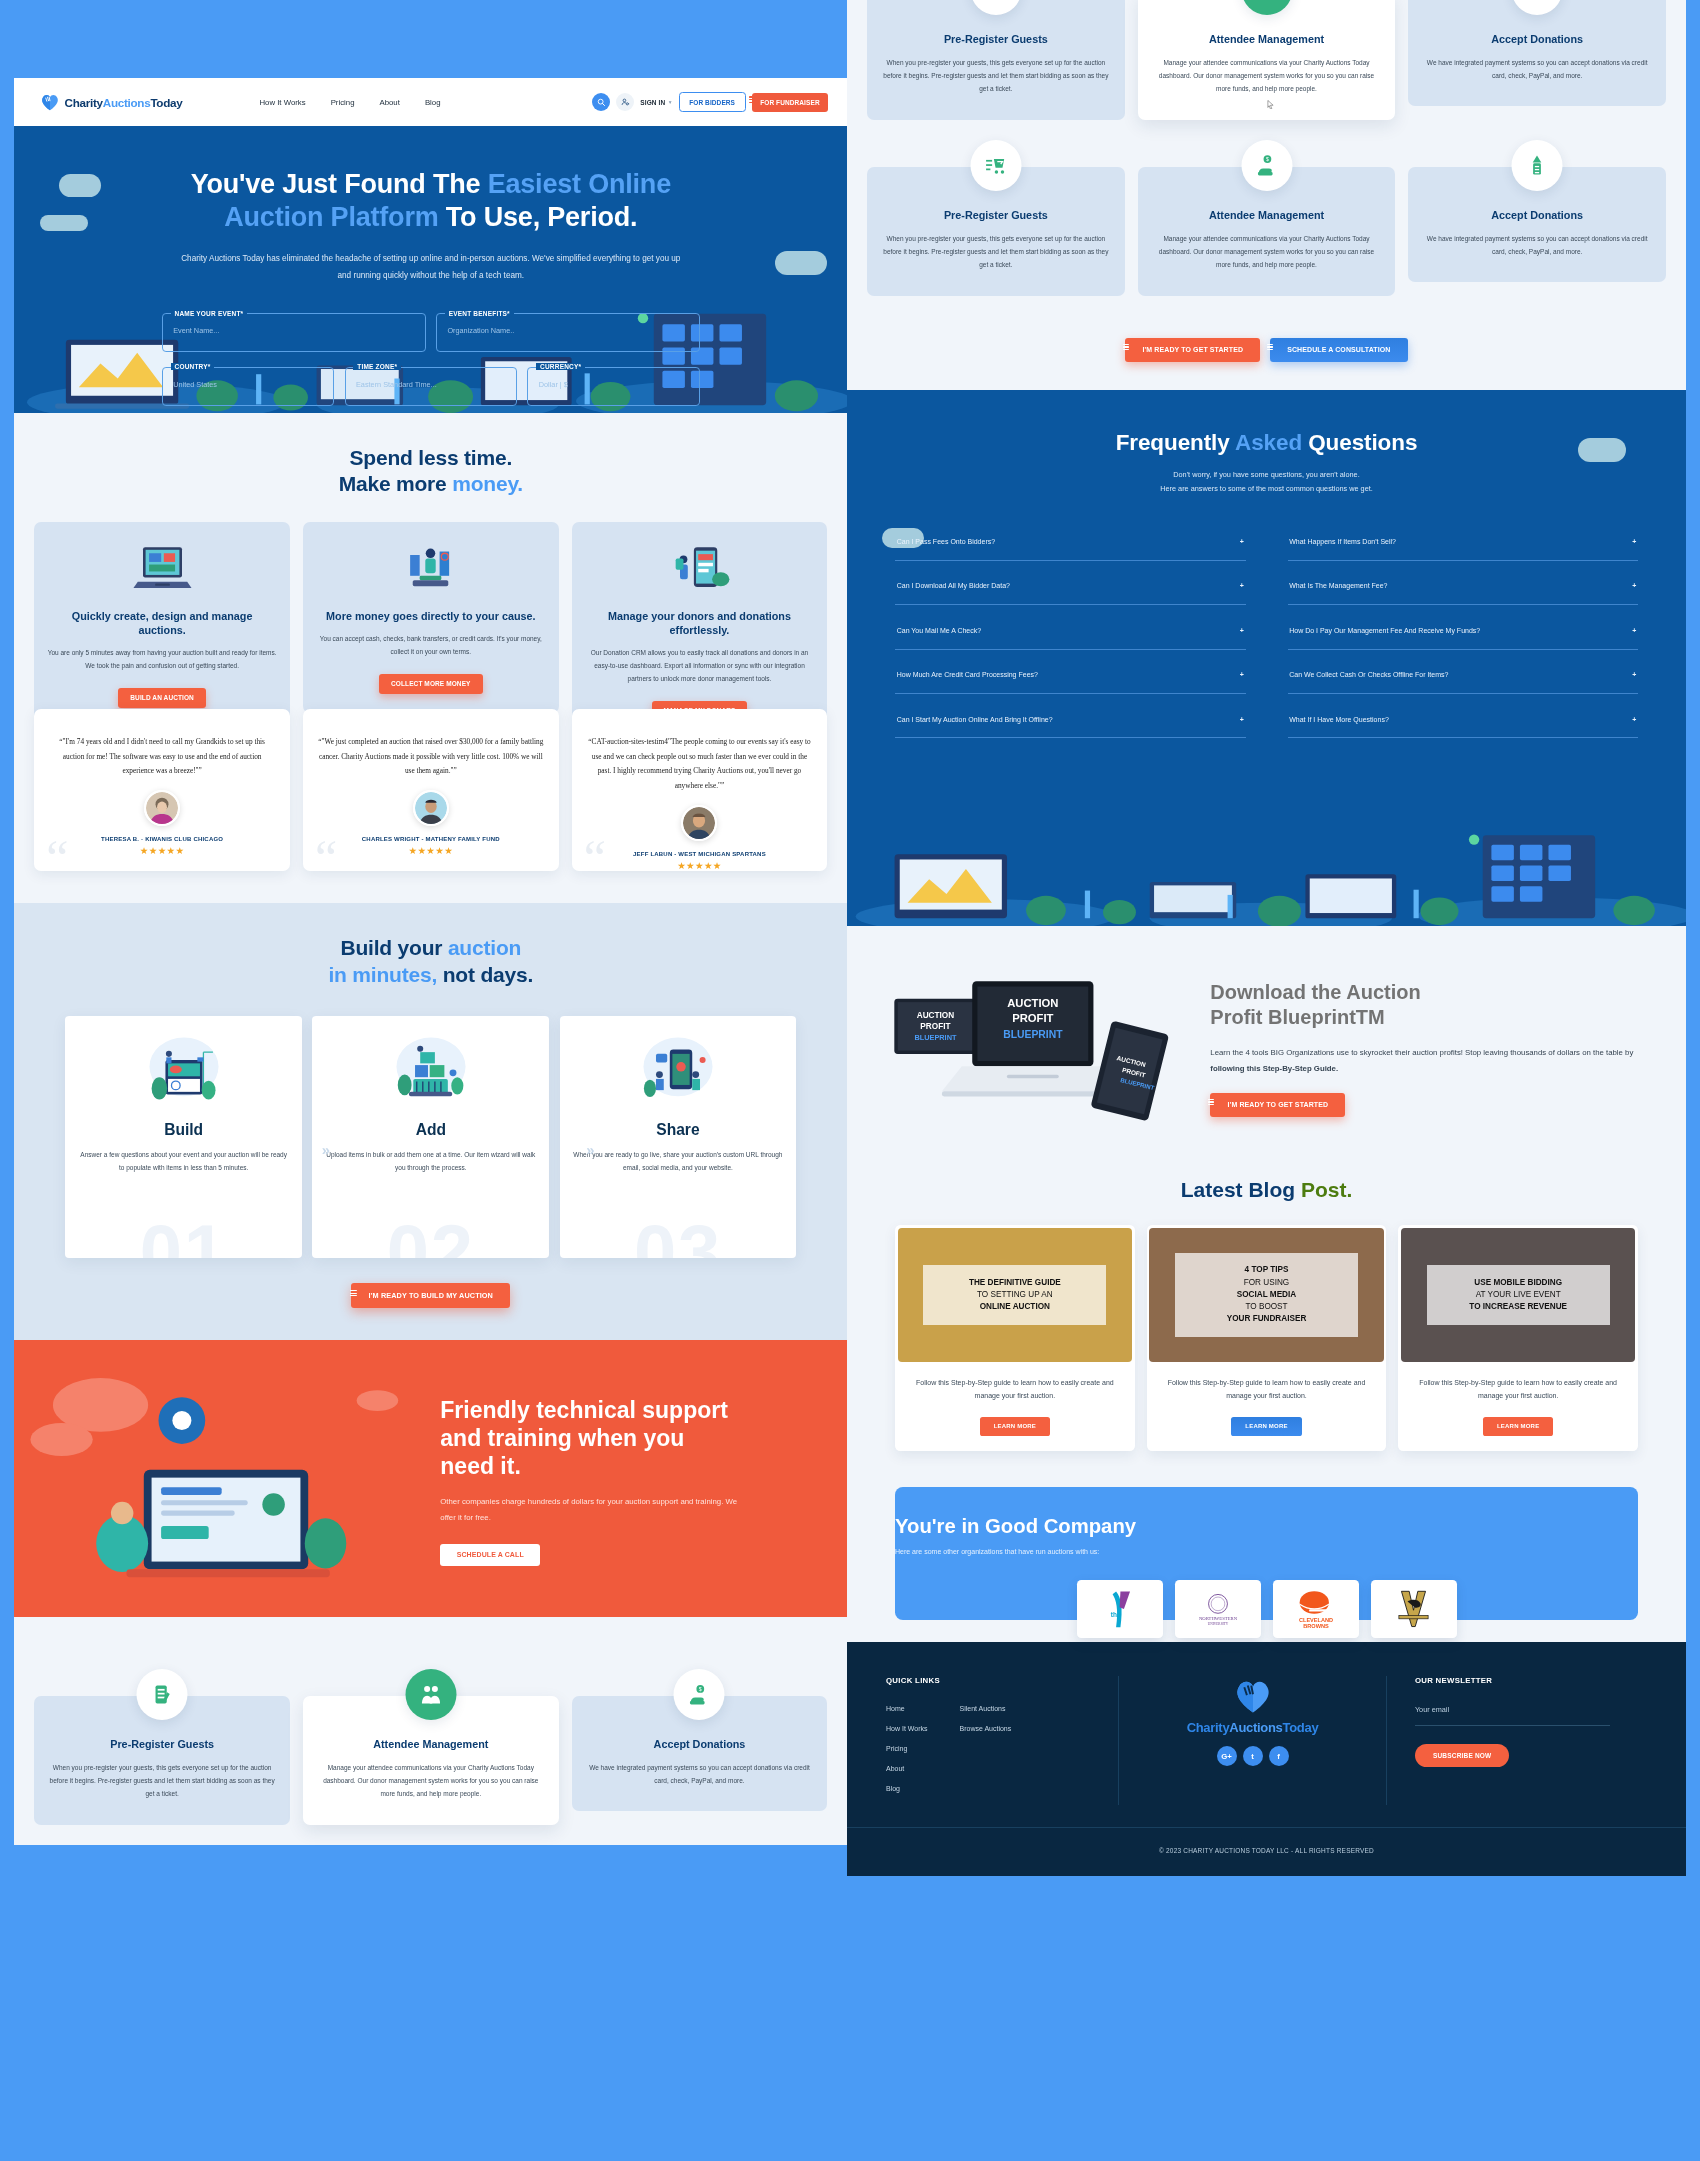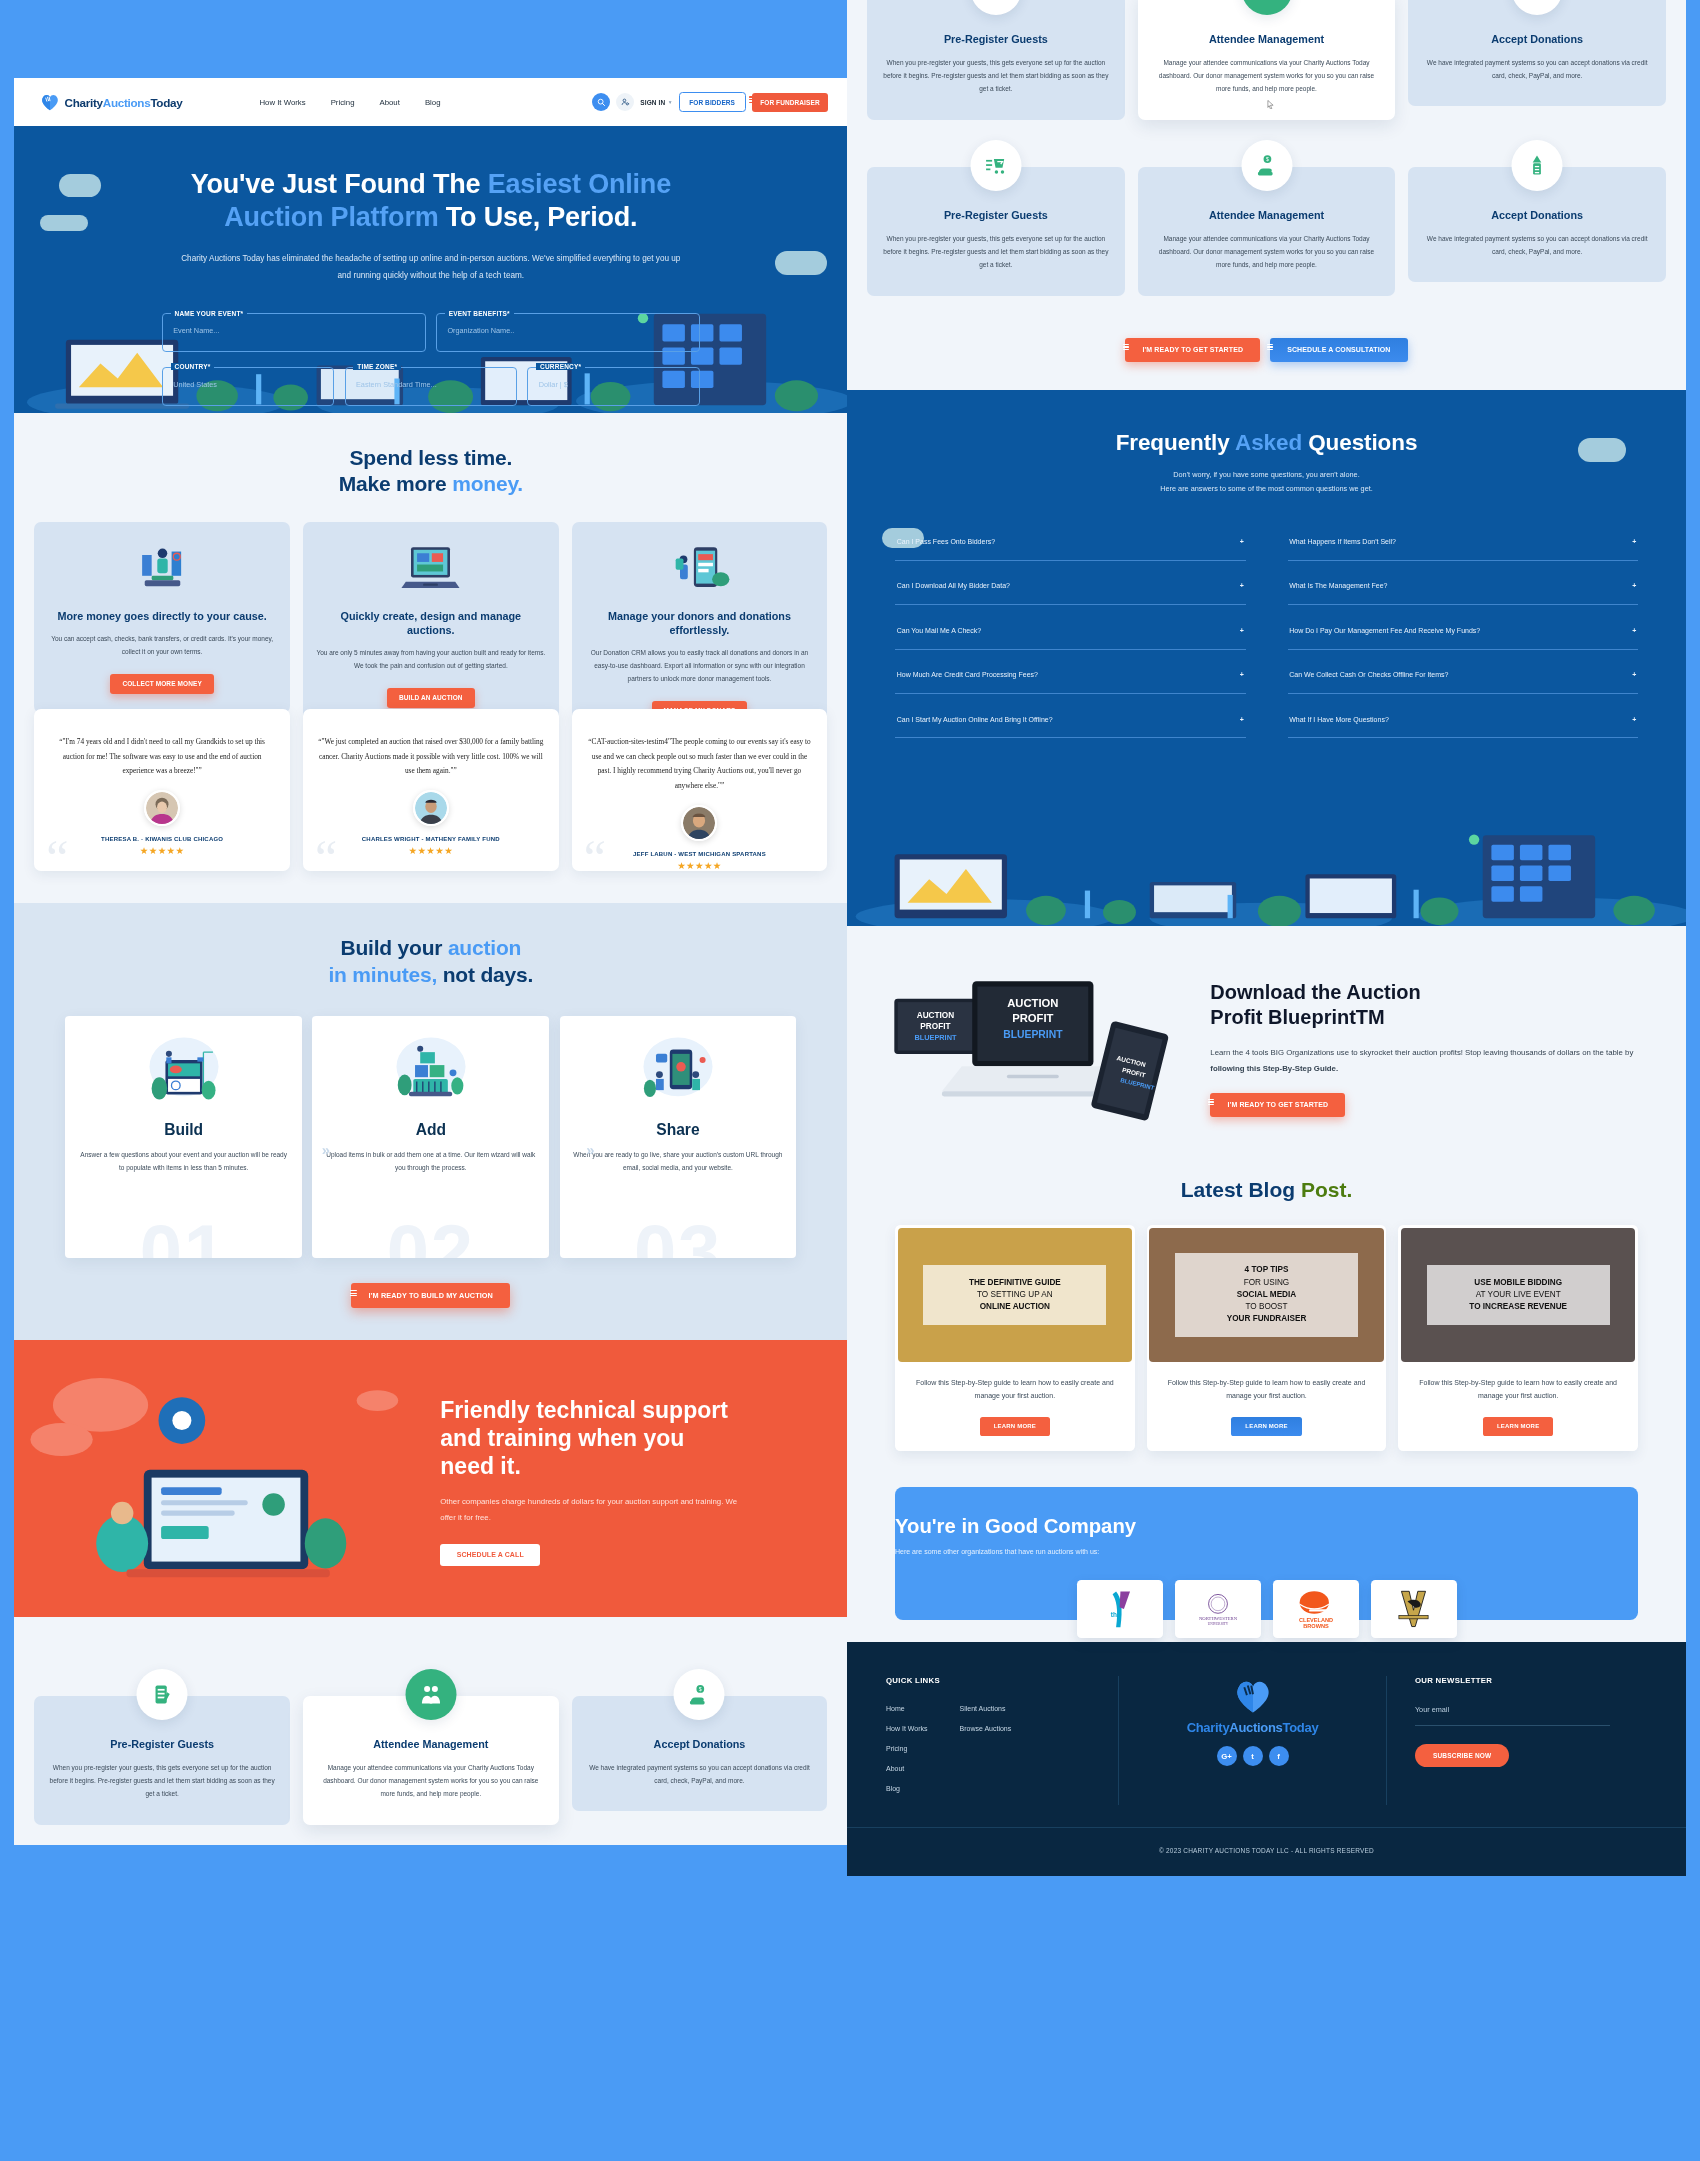--- a/index.html
+++ b/index.html
@@ -127,21 +127,21 @@
   .faqcol{flex:1;}
   .faqrow{border-bottom:0.4px solid #3f85cd;padding:7.8px 1.7px 14.7px;display:flex;align-items:center;margin-bottom:14px;}
   .faqrow span{color:#eaf3fd;font-size:7px;}
   .plus{margin-left:auto;color:#f4603f;font-size:10.8px;line-height:.8;font-weight:600;}
   .faqart{position:absolute;left:0;bottom:0;width:100%;height:108px;}
 
   
   .bp{background:#f1f5fa;display:flex;padding:31px 30px 26px;align-items:center;gap:17.3px;}
   .bp .art{width:316px;height:182px;position:relative;}
   .bp .txt{flex:1;}
-  .bp h2{font-size:20px;line-height:1.26;font-weight:700;color:#0f172a;}
+  .bp h2{font-size:20px;line-height:1.26;font-weight:700;color:#737373;}
   .bp p{font-size:7.8px;line-height:2;color:#374553;margin-top:14.7px;}
   .bp p b{font-weight:700;}
 
   
   .blog{background:#f1f5fa;padding:13px 0 32px;}
   .blog h2{text-align:center;font-size:21px;font-weight:700;color:#0b3c70;}
   .blog h2 .hl{color:#4d7c0f;}
   .bcards{display:flex;gap:12px;padding:0 48px;margin-top:23px;}
   .bcard{flex:1;background:#fff;border-radius:5.2px;overflow:hidden;box-shadow:0 4.3px 13px rgba(15,50,90,.08);
     padding:2.6px 2.6px 15.6px;text-align:center;}
@@ -322,48 +322,48 @@
           <circle cx="1455" cy="70" r="12" fill="#5cd6a0"></circle>
         </svg>
       </div>
 
       <div class="sect lt">
         <h2 class="big"><span>Spend less time.</span><br><span>Make more </span><span class="hl">money.</span></h2>
         <div class="cards3">
           <div class="card">
             <div class="art">
               <svg width="65" height="52" viewBox="0 0 150 120">
+                  <rect x="30" y="12" width="90" height="70" rx="5" fill="#2e3f66"></rect>
+                  <rect x="36" y="18" width="78" height="58" fill="#5ec7d6"></rect>
+                  <rect x="44" y="26" width="28" height="20" fill="#3b7fd4"></rect>
+                  <rect x="78" y="26" width="26" height="20" fill="#eb5b52"></rect>
+                  <rect x="44" y="52" width="60" height="16" fill="#2f9e7a"></rect>
+                  <path d="M18 92h114l10 14H8z" fill="#46598a"></path>
+                  <rect x="58" y="96" width="34" height="5" rx="2" fill="#2e3f66"></rect>
+                </svg>
+            </div>
+            <h3>Quickly create, design and manage auctions.</h3>
+            <p>You are only 5 minutes away from having your auction built and ready for items. We took the pain and confusion out of getting started.</p>
+            <button class="pill">BUILD AN AUCTION</button>
+          </div>
+          <div class="card">
+            <div class="art">
+              <svg width="65" height="52" viewBox="0 0 150 120">
                   <rect x="28" y="30" width="22" height="48" fill="#3b7fd4"></rect>
                   <rect x="96" y="22" width="22" height="56" fill="#2e7fd0"></rect>
                   <circle cx="75" cy="26" r="11" fill="#1e3a6e"></circle>
                   <rect x="63" y="38" width="24" height="34" rx="6" fill="#2fb5a8"></rect>
                   <rect x="50" y="78" width="50" height="10" rx="3" fill="#2f9e7a"></rect>
                   <rect x="34" y="88" width="82" height="14" rx="4" fill="#46598a"></rect>
                   <circle cx="108" cy="34" r="8" fill="none" stroke="#eb5b52" stroke-width="3"></circle>
                 </svg>
             </div>
             <h3>More money goes directly to your cause.</h3>
             <p>You can accept cash, checks, bank transfers, or credit cards. It's your money, collect it on your own terms.</p>
             <button class="pill">COLLECT MORE MONEY</button>
-          </div>
-          <div class="card">
-            <div class="art">
-              <svg width="65" height="52" viewBox="0 0 150 120">
-                  <rect x="30" y="12" width="90" height="70" rx="5" fill="#2e3f66"></rect>
-                  <rect x="36" y="18" width="78" height="58" fill="#5ec7d6"></rect>
-                  <rect x="44" y="26" width="28" height="20" fill="#3b7fd4"></rect>
-                  <rect x="78" y="26" width="26" height="20" fill="#eb5b52"></rect>
-                  <rect x="44" y="52" width="60" height="16" fill="#2f9e7a"></rect>
-                  <path d="M18 92h114l10 14H8z" fill="#46598a"></path>
-                  <rect x="58" y="96" width="34" height="5" rx="2" fill="#2e3f66"></rect>
-                </svg>
-            </div>
-            <h3>Quickly create, design and manage auctions.</h3>
-            <p>You are only 5 minutes away from having your auction built and ready for items. We took the pain and confusion out of getting started.</p>
-            <button class="pill">BUILD AN AUCTION</button>
           </div>
           <div class="card">
             <div class="art">
               <svg width="65" height="52" viewBox="0 0 150 120">
                   <rect x="62" y="12" width="54" height="92" rx="8" fill="#2e3f66"></rect>
                   <rect x="67" y="20" width="44" height="76" fill="#5ec7d6"></rect>
                   <rect x="72" y="28" width="34" height="14" fill="#eb5b52"></rect>
                   <rect x="72" y="48" width="34" height="8" fill="#fff"></rect>
                   <rect x="72" y="62" width="24" height="8" fill="#fff"></rect>
                   <circle cx="38" cy="40" r="9" fill="#1e3a6e"></circle>

